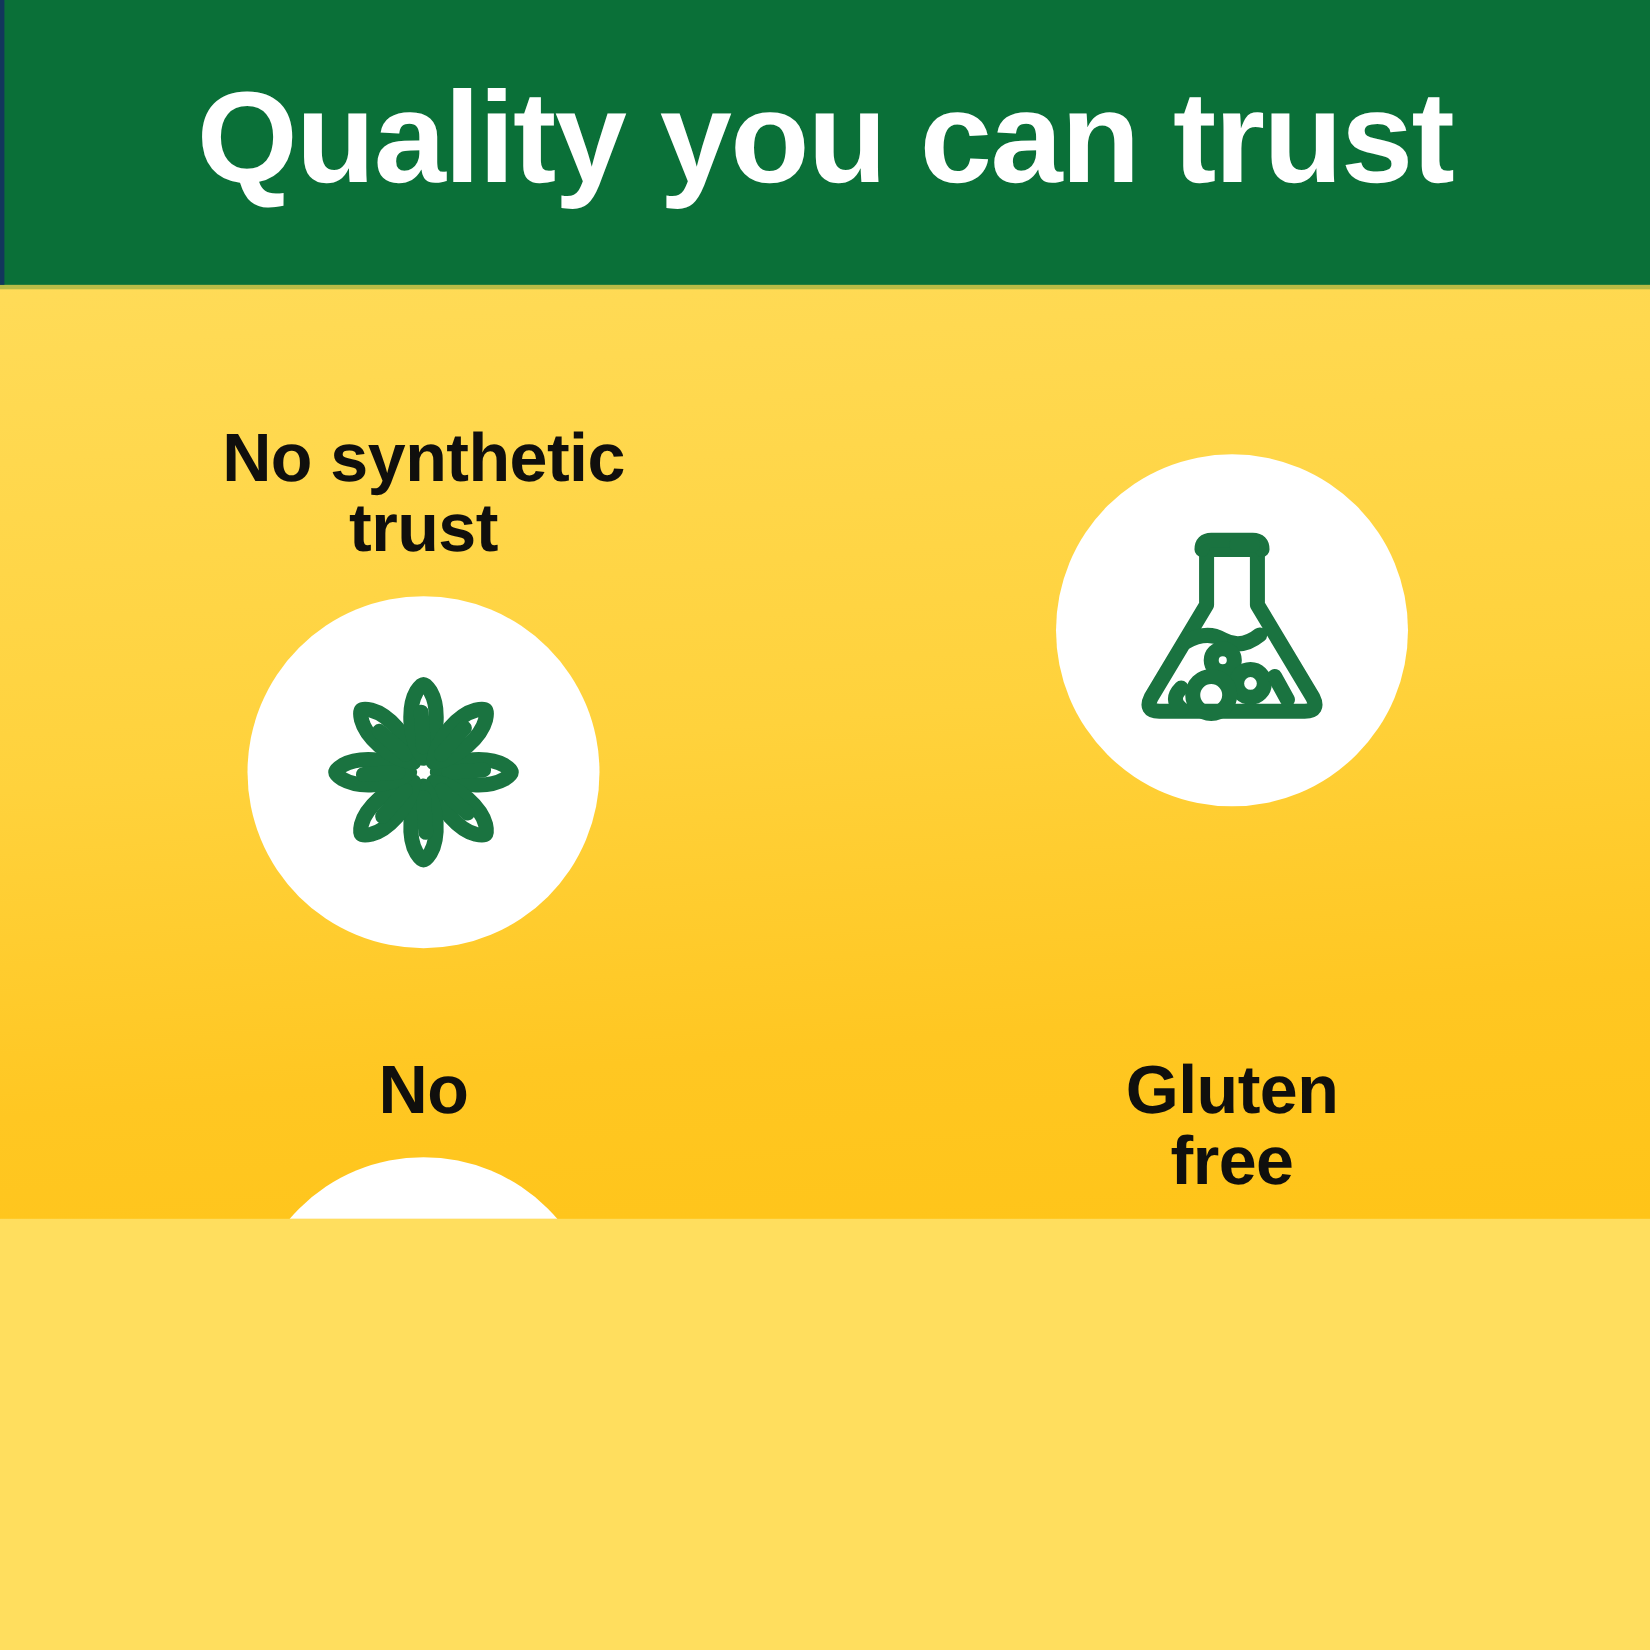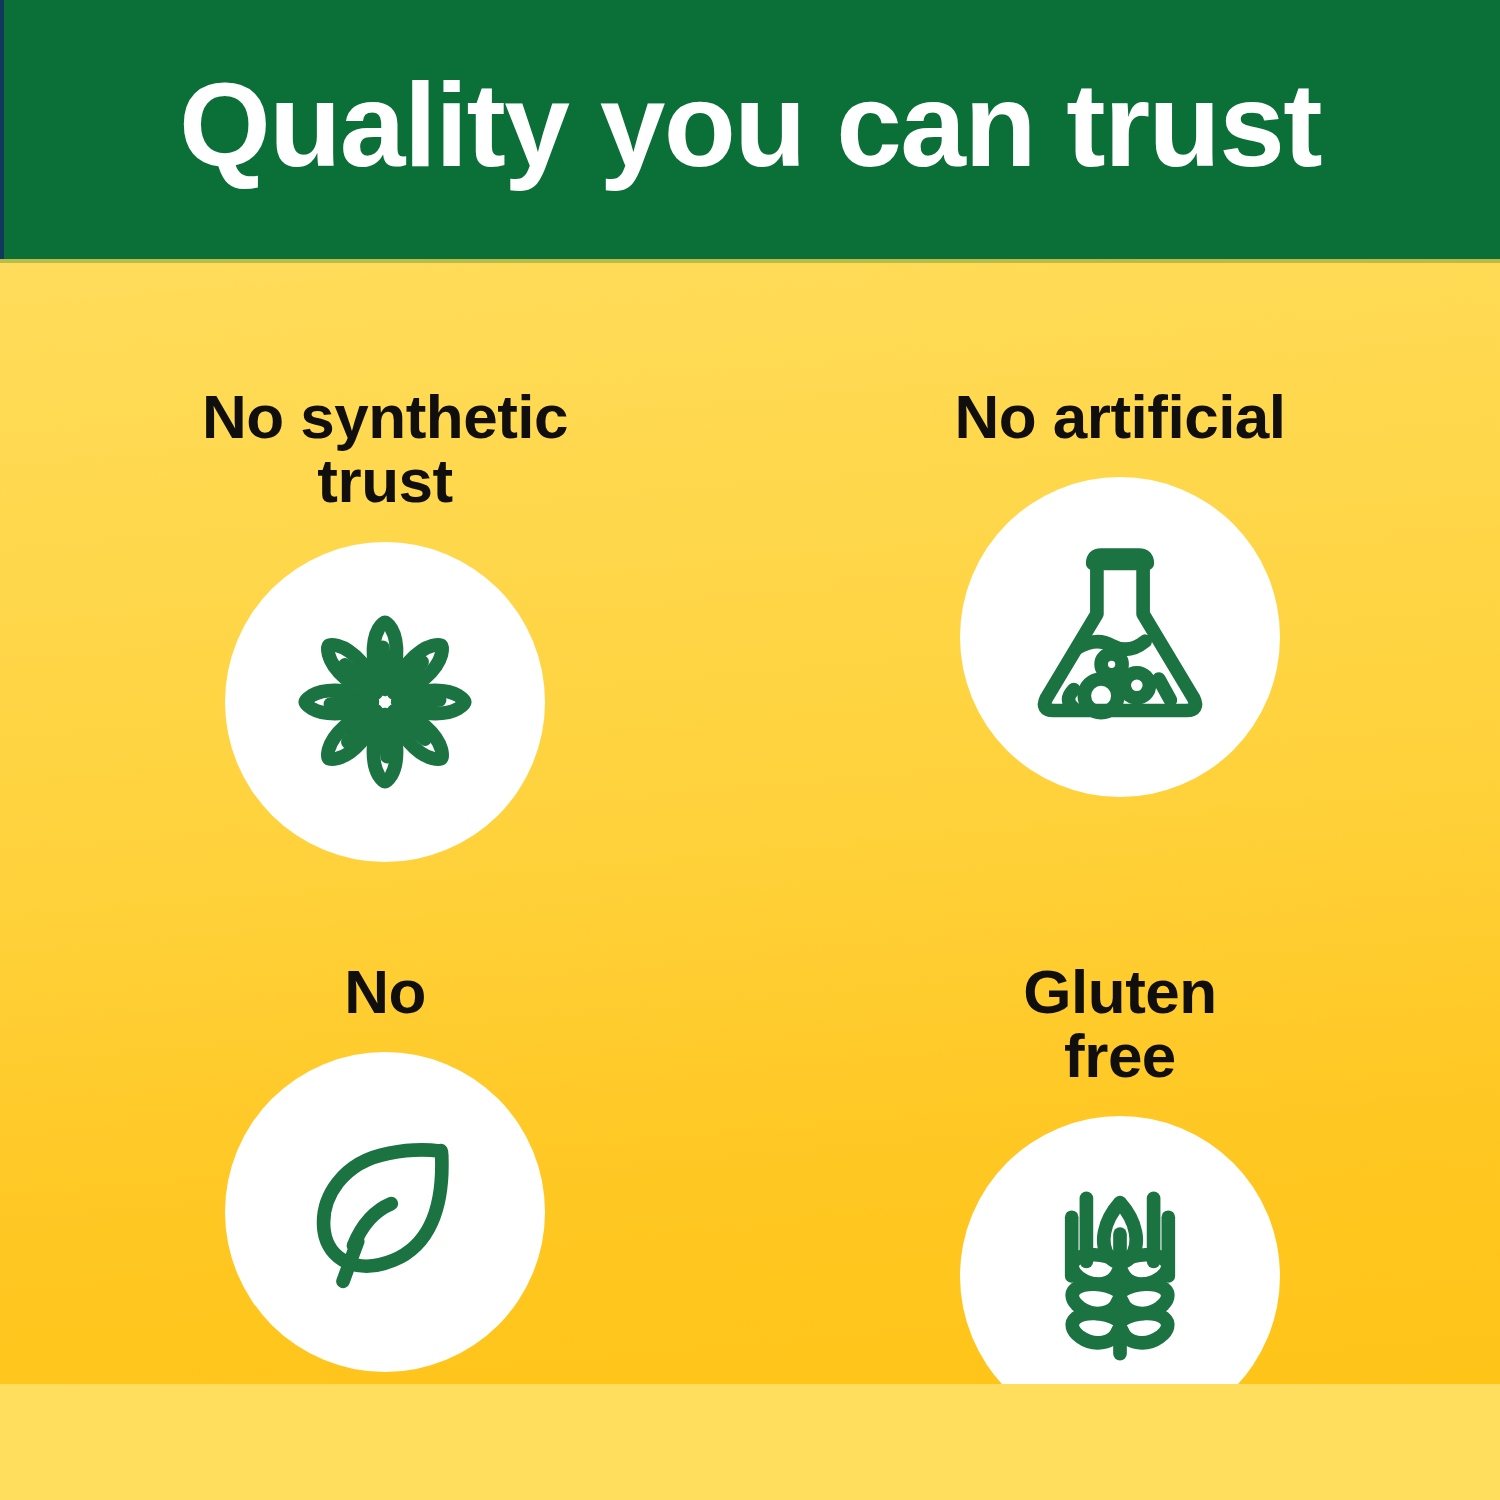--- a/index.html
+++ b/index.html
@@ -10,21 +10,21 @@
     width: 1500px;
     height: 1500px;
     overflow: hidden;
     font-family: "Liberation Sans", sans-serif;
     background: #FFDE5E;
   }
 
   #page {
     position: relative;
     width: 1500px;
-    height: 1384px;
+    height: 1108px;
     background: linear-gradient(175deg, #FFE06A 0%, #FFDB57 22%, #FFD23C 58%, #FFC722 82%, #FFC418 100%);
     overflow: hidden;
   }
 
   
   #banner {
     position: absolute;
     left: 0;
     top: 0;
     width: 1500px;
@@ -178,21 +178,20 @@
                 <path d="M 22 0 L 52 -2"></path>
               </g>
             </g>
           </g>
         </svg>
       </div>
     </div>
 
     <div class="feature col-right row-top">
       <div class="feature-label">
-        <span>No artificial</span>
       </div>
       <div class="icon-circle">
         <svg viewBox="0 0 200 200">
           <g class="icon-stroke" stroke-width="11">
 
             <path d="M 78 30 L 122 30 L 122 78 L 170 158 Q 176 170 163 170 L 37 170 Q 24 170 30 158 L 78 78 Z"></path>
 
             <path d="M 74 30 Q 74 22 82 22 L 118 22 Q 126 22 126 30"></path>
             <path d="M 104 26 L 118 26"></path>
 

